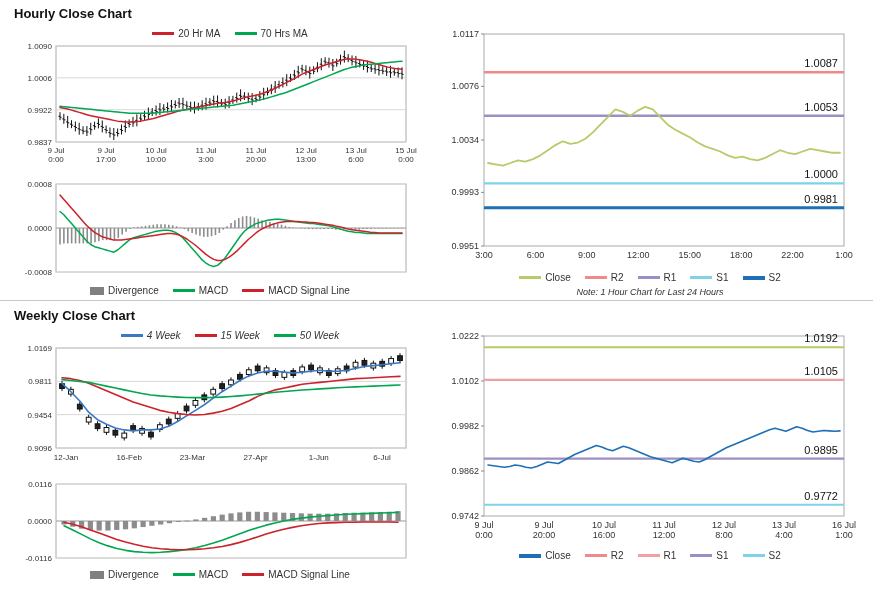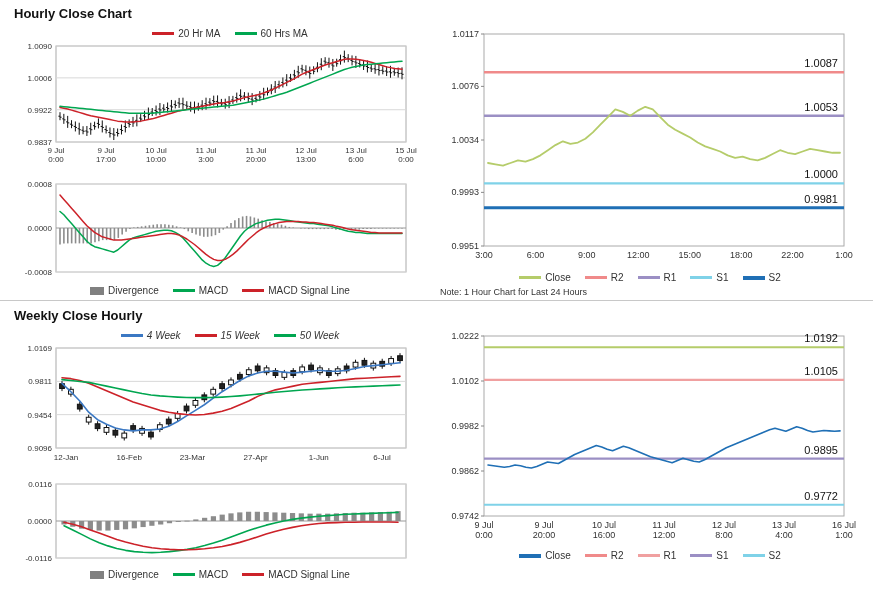--- a/index.html
+++ b/index.html
@@ -4,40 +4,40 @@
 <style>
   html,body{margin:0;padding:0;background:#ffffff;}
   body{width:873px;height:601px;font-family:"Liberation Sans",sans-serif;color:#222;overflow:hidden;}
   .panel{position:absolute;}
   .sect-title{font-size:13px;font-weight:bold;color:#111;margin-top:41px;}
   .hr{position:absolute;left:0;width:873px;height:1px;background:#c8c8c8;}
   .legend{display:flex;align-items:center;justify-content:center;gap:14px;font-size:10px;color:#333;}
   .legend .item{display:flex;align-items:center;gap:4px;}
   .legend .swatch{display:inline-block;width:22px;height:3px;}
   .legend .swatch.box{width:14px;height:8px;}
-  .note{font-size:9px;color:#333;text-align:left;}
+  .note{font-size:9px;color:#333;text-align:center;font-style:italic;}
   svg{display:block;}
   text{font-family:"Liberation Sans",sans-serif;}
 </style>
 </head>
 <body>
 
 <div class="panel" style="left:14px;top:4px;">
   <span class="sect-title">Hourly Close Chart</span>
 </div>
 
 <div class="panel" style="left:30px;top:28px;width:400px;">
   <div class="legend">
     <span class="item">
         <span class="swatch" style="background:#cc2229"></span>
         <span>20 Hr MA</span>
       </span>
     <span class="item">
         <span class="swatch" style="background:#00a650"></span>
-        <span>60 Hrs MA</span>
+        <span>70 Hrs MA</span>
       </span>
   </div>
 </div>
 
 <div class="panel" style="left:8px;top:40px;">
   <svg id="svg-hourly-price" width="412" height="130">
       <rect x="48" y="6" width="350" height="96" fill="#ffffff" stroke="#aaaaaa" stroke-width="1"></rect>
       <line x1="48" y1="102" x2="398" y2="102" stroke="#d8d8d8" stroke-width="1"></line>
       <text x="44" y="105" text-anchor="end" font-size="8" fill="#333">0.9837</text>
       <line x1="48" y1="69.74703557312256" x2="398" y2="69.74703557312256" stroke="#d8d8d8" stroke-width="1"></line>
@@ -512,21 +512,21 @@
         <span class="swatch" style="background:#1f6fb5;height:4px"></span>
         <span>S2</span>
       </span>
   </div>
   <div class="note" style="margin-top:4px;">Note: 1 Hour Chart for Last 24 Hours</div>
 </div>
 
 <div class="hr" style="top:300px;"></div>
 
 <div class="panel" style="left:14px;top:306px;">
-  <span class="sect-title">Weekly Close Hourly</span>
+  <span class="sect-title">Weekly Close Chart</span>
 </div>
 
 <div class="panel" style="left:30px;top:330px;width:400px;font-style:italic;">
   <div class="legend">
     <span class="item">
         <span class="swatch" style="background:#3b78c3"></span>
         <span>4 Week</span>
       </span>
     <span class="item">
         <span class="swatch" style="background:#cc2229"></span>

